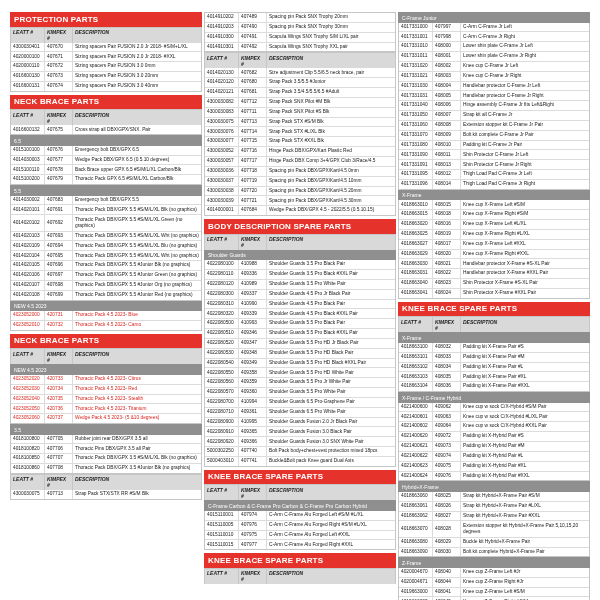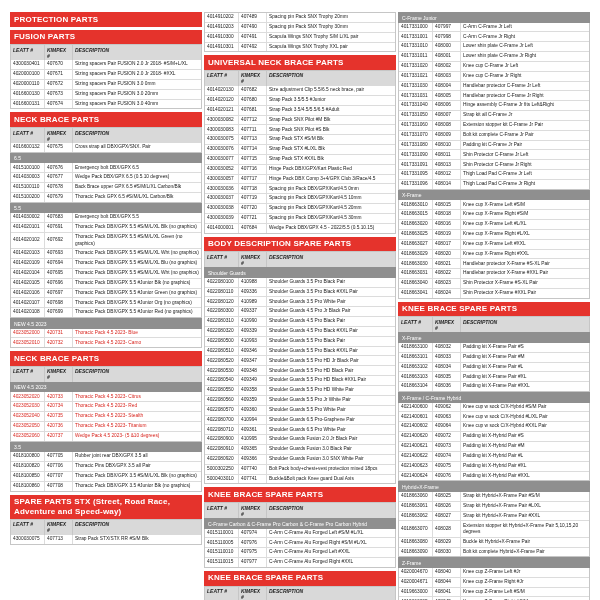--- a/index.html
+++ b/index.html
@@ -21,21 +21,20 @@
   .c3{flex:1;min-width:0;}
   .caps .c1,.caps .c2{border-right:1px solid #c6c6c6;}
   .red-row .cell{color:var(--redtext);}
 </style>
 </head>
 <body>
 
 <div id="page">
     <div class="column">
       <div class="sec-header first">PROTECTION PARTS</div>
-      <div class="sec-header">FUSION PARTS</div>
       <div class="caps">
         <span class="c1">LEATT #</span>
         <span class="c2">KIMPEX #</span>
         <span class="c3">DESCRIPTION</span>
       </div>
       <div class="tbl">
         <div class="row">
           <div class="cell c1">4300030401</div>
           <div class="cell c2">407670</div>
           <div class="cell c3">Sizing spacers Pair FUSION 2.0 Jr 2018- #S/M+L/XL</div>
@@ -213,21 +212,20 @@
           <div class="cell c1">4018100850</div>
           <div class="cell c2">407707</div>
           <div class="cell c3">Thoracic Pack DBX/GPX 3.5 #S/M/L/XL Blk (no graphics)</div>
         </div>
         <div class="row">
           <div class="cell c1">4018100860</div>
           <div class="cell c2">407708</div>
           <div class="cell c3">Thoracic Pack DBX/GPX 3.5 #Junior Blk (no graphics)</div>
         </div>
       </div>
-      <div class="sec-header">SPARE PARTS STX (Street, Road Race, Adventure and Speed-way)</div>
       <div class="caps">
         <span class="c1">LEATT #</span>
         <span class="c2">KIMPEX #</span>
         <span class="c3">DESCRIPTION</span>
       </div>
       <div class="tbl">
         <div class="row">
           <div class="cell c1">4300030075</div>
           <div class="cell c2">407713</div>
           <div class="cell c3">Strap Pack STX/STX RR #S/M Blk</div>
@@ -250,21 +248,20 @@
           <div class="cell c1">4014910300</div>
           <div class="cell c2">407491</div>
           <div class="cell c3">Scapula Wings SNX Trophy S/M L/XL pair</div>
         </div>
         <div class="row">
           <div class="cell c1">4014910301</div>
           <div class="cell c2">407492</div>
           <div class="cell c3">Scapula Wings SNX Trophy XXL pair</div>
         </div>
       </div>
-      <div class="sec-header">UNIVERSAL NECK BRACE PARTS</div>
       <div class="caps">
         <span class="c1">LEATT #</span>
         <span class="c2">KIMPEX #</span>
         <span class="c3">DESCRIPTION</span>
       </div>
       <div class="tbl">
         <div class="row">
           <div class="cell c1">4014020130</div>
           <div class="cell c2">407682</div>
           <div class="cell c3">Size adjustment Clip 5.5/6.5 neck brace, pair</div>

